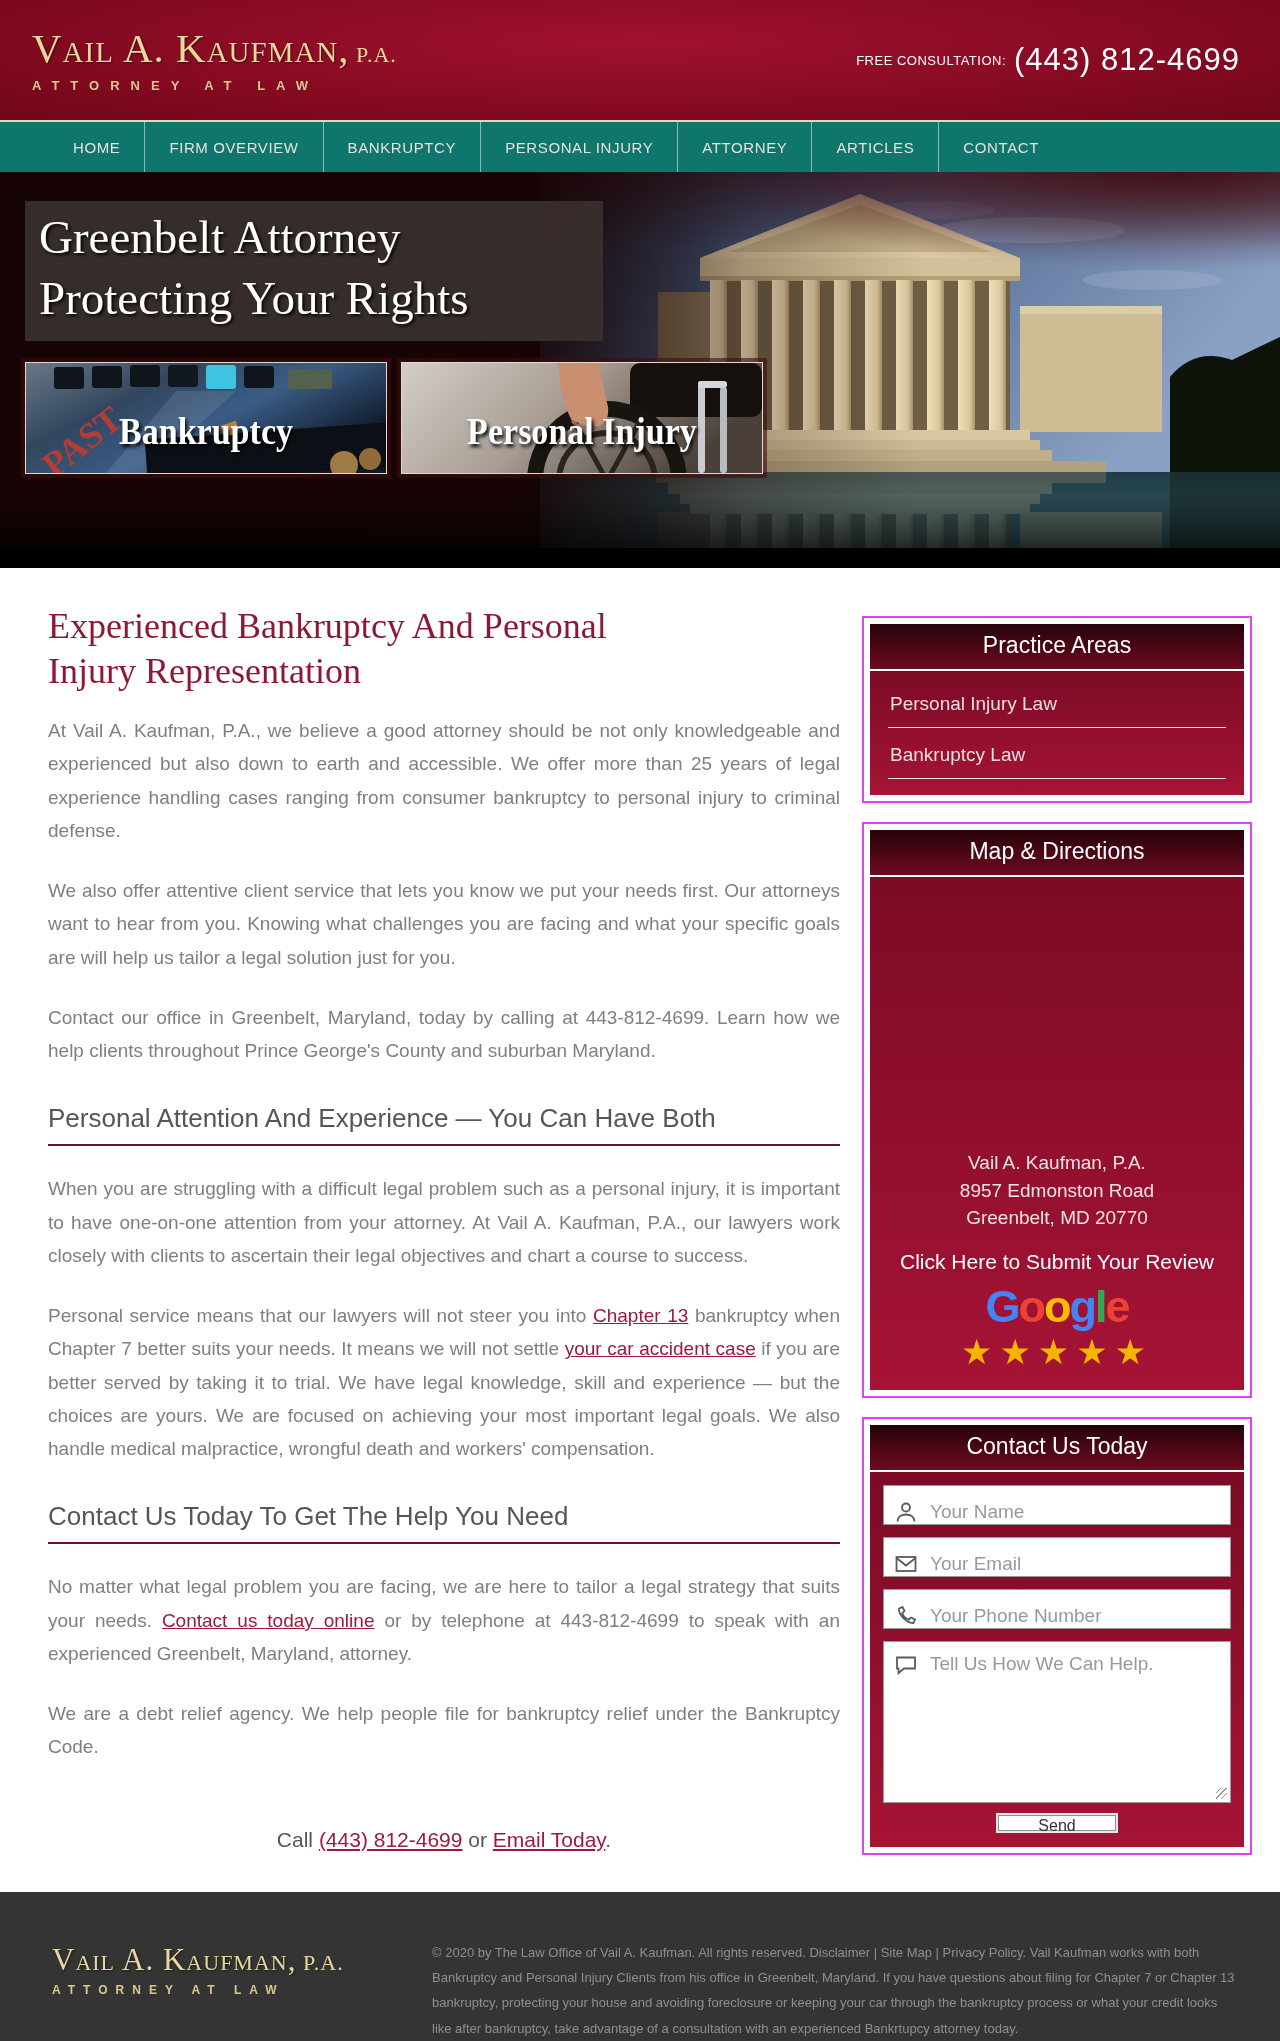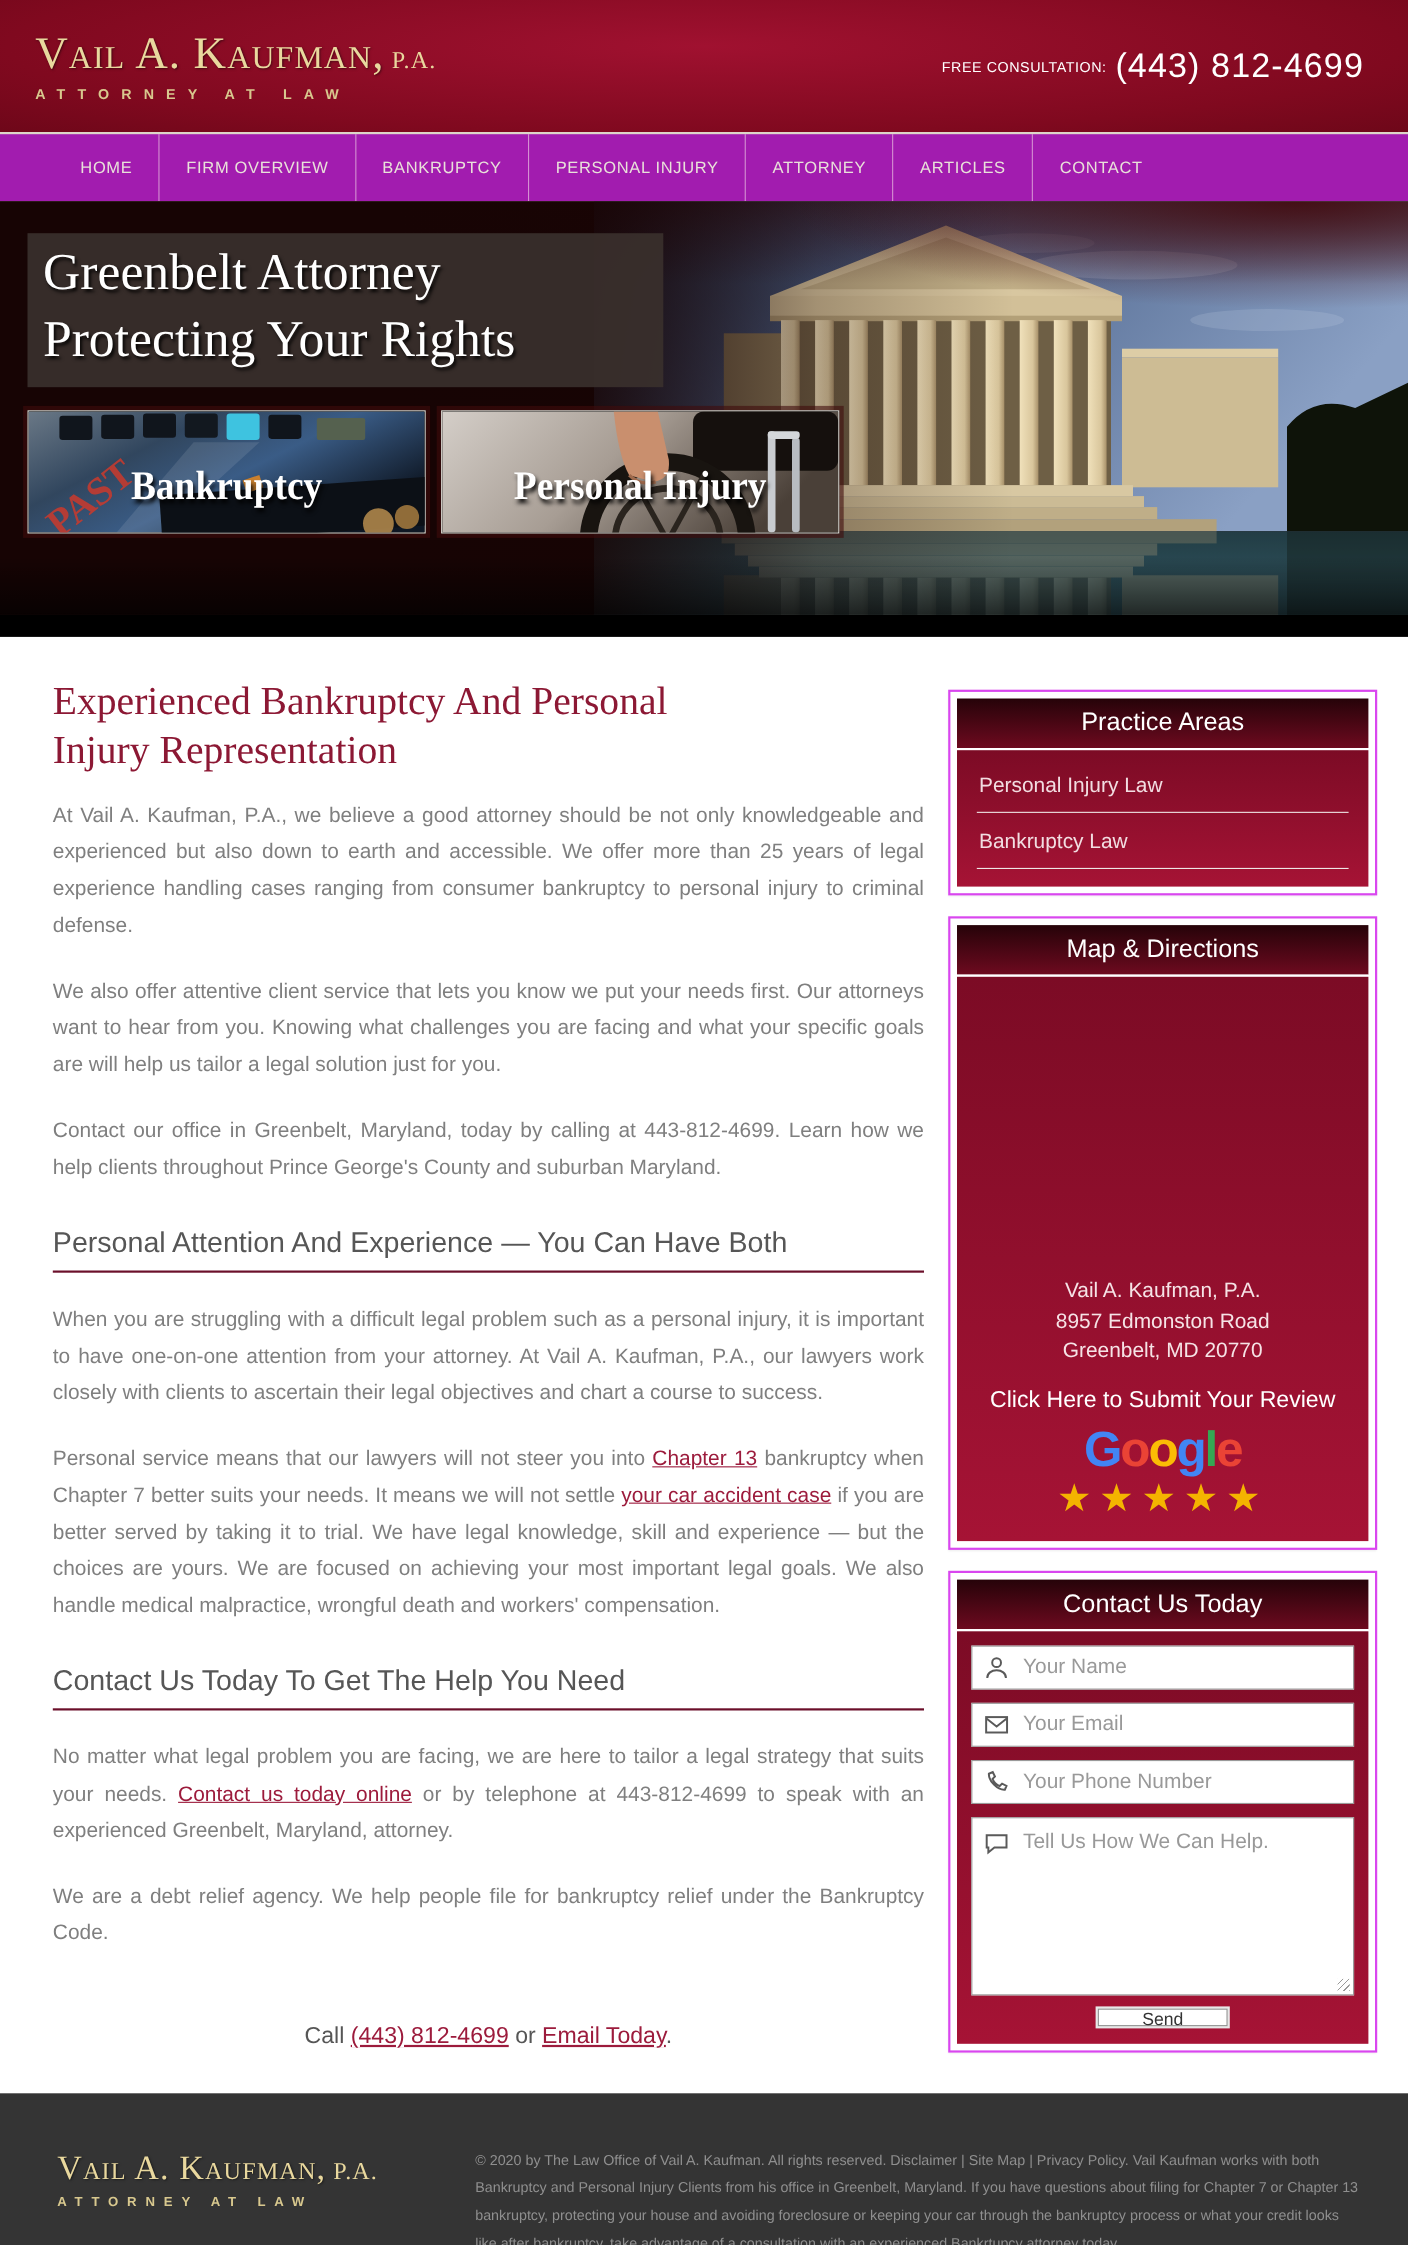--- a/index.html
+++ b/index.html
@@ -24,21 +24,21 @@
   }
   .logo .logo-tagline{
     margin-top:9px; color:#d8c88e; font-size:13px; letter-spacing:11px; font-weight:bold;
   }
   .header-right{ display:flex; align-items:center; gap:8px; color:#fff; padding-right:8px;text-align:center;}
   .consult-label{ font-size:13px; letter-spacing:.5px; }
   .consult-phone{ font-size:31px; letter-spacing:1px; color:#fff; text-decoration:none; font-weight:normal; }
 
   
   .main-nav{
-    height:63px; background:#a21caf; border-top:2px solid #ddd5c8;
+    height:52px; background:#0f766e; border-top:2px solid #ddd5c8;
     display:flex; align-items:stretch; padding-left:49px;
   }
   .nav-item{
     display:flex; align-items:center; padding:0 24px;
     color:#e9e1da; font-size:15px; letter-spacing:.6px; text-decoration:none;
     border-right:1px solid rgba(255,240,238,.55);
     white-space:nowrap; cursor:pointer;
   }
   .nav-item:last-child{ border-right:none; }
 
@@ -121,21 +121,21 @@
   .map-body{ padding:272px 10px 18px; text-align:center; }
   .map-line{ color:#f6e3e6; font-size:19px; line-height:1.45; }
   .review-cta{ display:block; color:#fff; font-size:21px; margin:18px 0 8px; text-decoration:none; cursor:pointer; }
   .google-row{ font-size:45px; font-weight:bold; letter-spacing:-2px; line-height:1.1; cursor:pointer; }
   .g0,.g3{ color:#4285F4; } .g1,.g5{ color:#EA4335; } .g2{ color:#FBBC05; } .g4{ color:#34A853; }
   .stars{ color:#f4b400; font-size:35px; letter-spacing:7px; line-height:1.1; margin-top:2px; }
 
   .contact-body{ padding:13px 13px 14px; }
   .field{
     background:#fff; border:1px solid #9a9a9a; height:40px;
-    display:flex; align-items:center; gap:10px; padding:0 10px; margin-bottom:12px;
+    display:flex; align-items:flex-end; gap:10px; padding:0 10px; margin-bottom:12px;
   }
   .field svg{ flex:0 0 auto; }
   .field input{
     border:none; outline:none; width:100%; font-size:19px; color:#444;
     font-family:"Liberation Sans", sans-serif; background:transparent;
   }
   .field input::placeholder, .field textarea::placeholder{ color:#999; }
   .field-textarea{ height:162px; align-items:flex-start; padding-top:9px; position:relative; }
   .field-textarea textarea{
     border:none; outline:none; resize:none; width:100%; height:140px;

